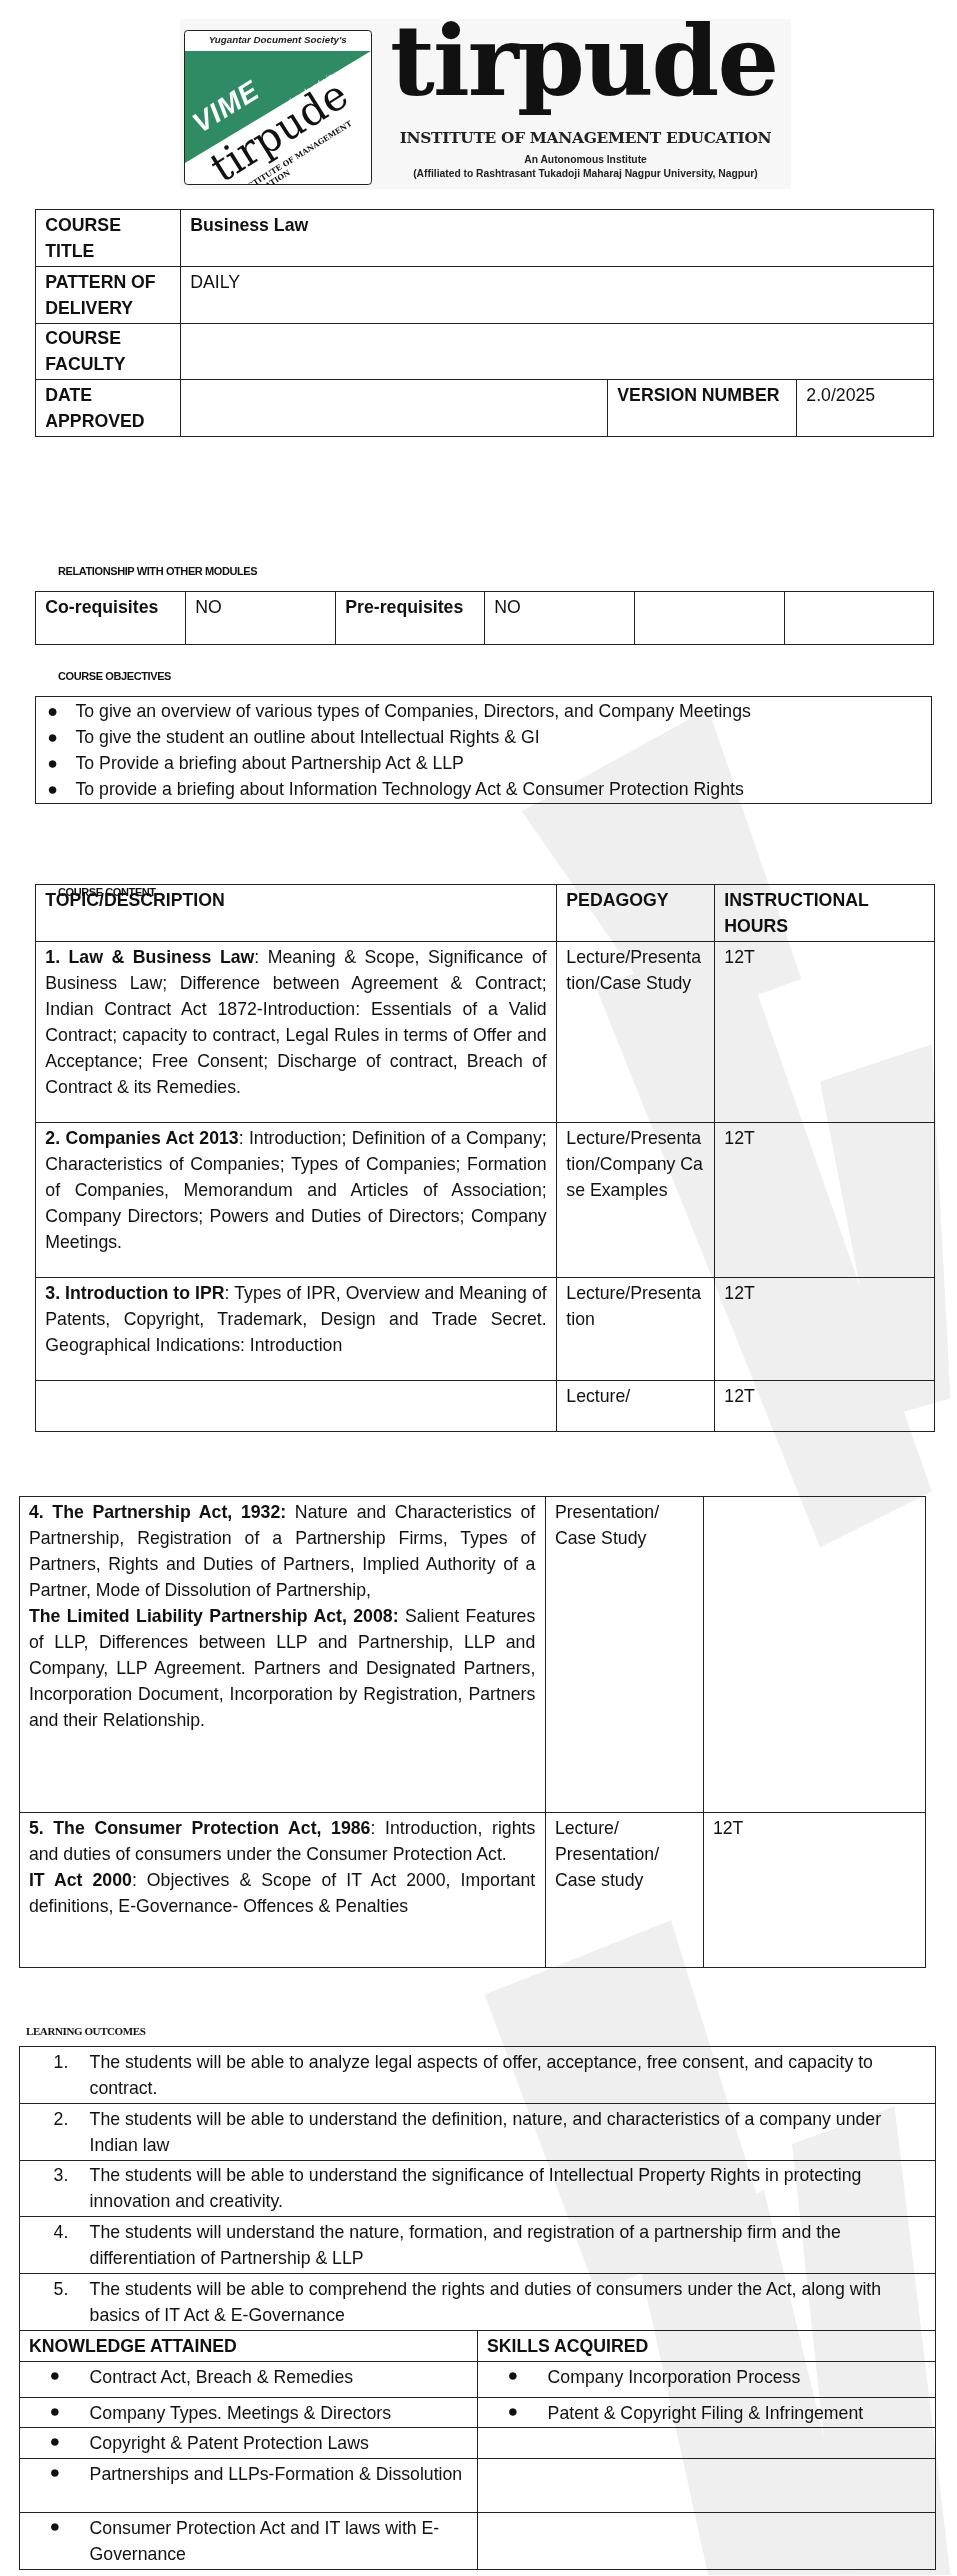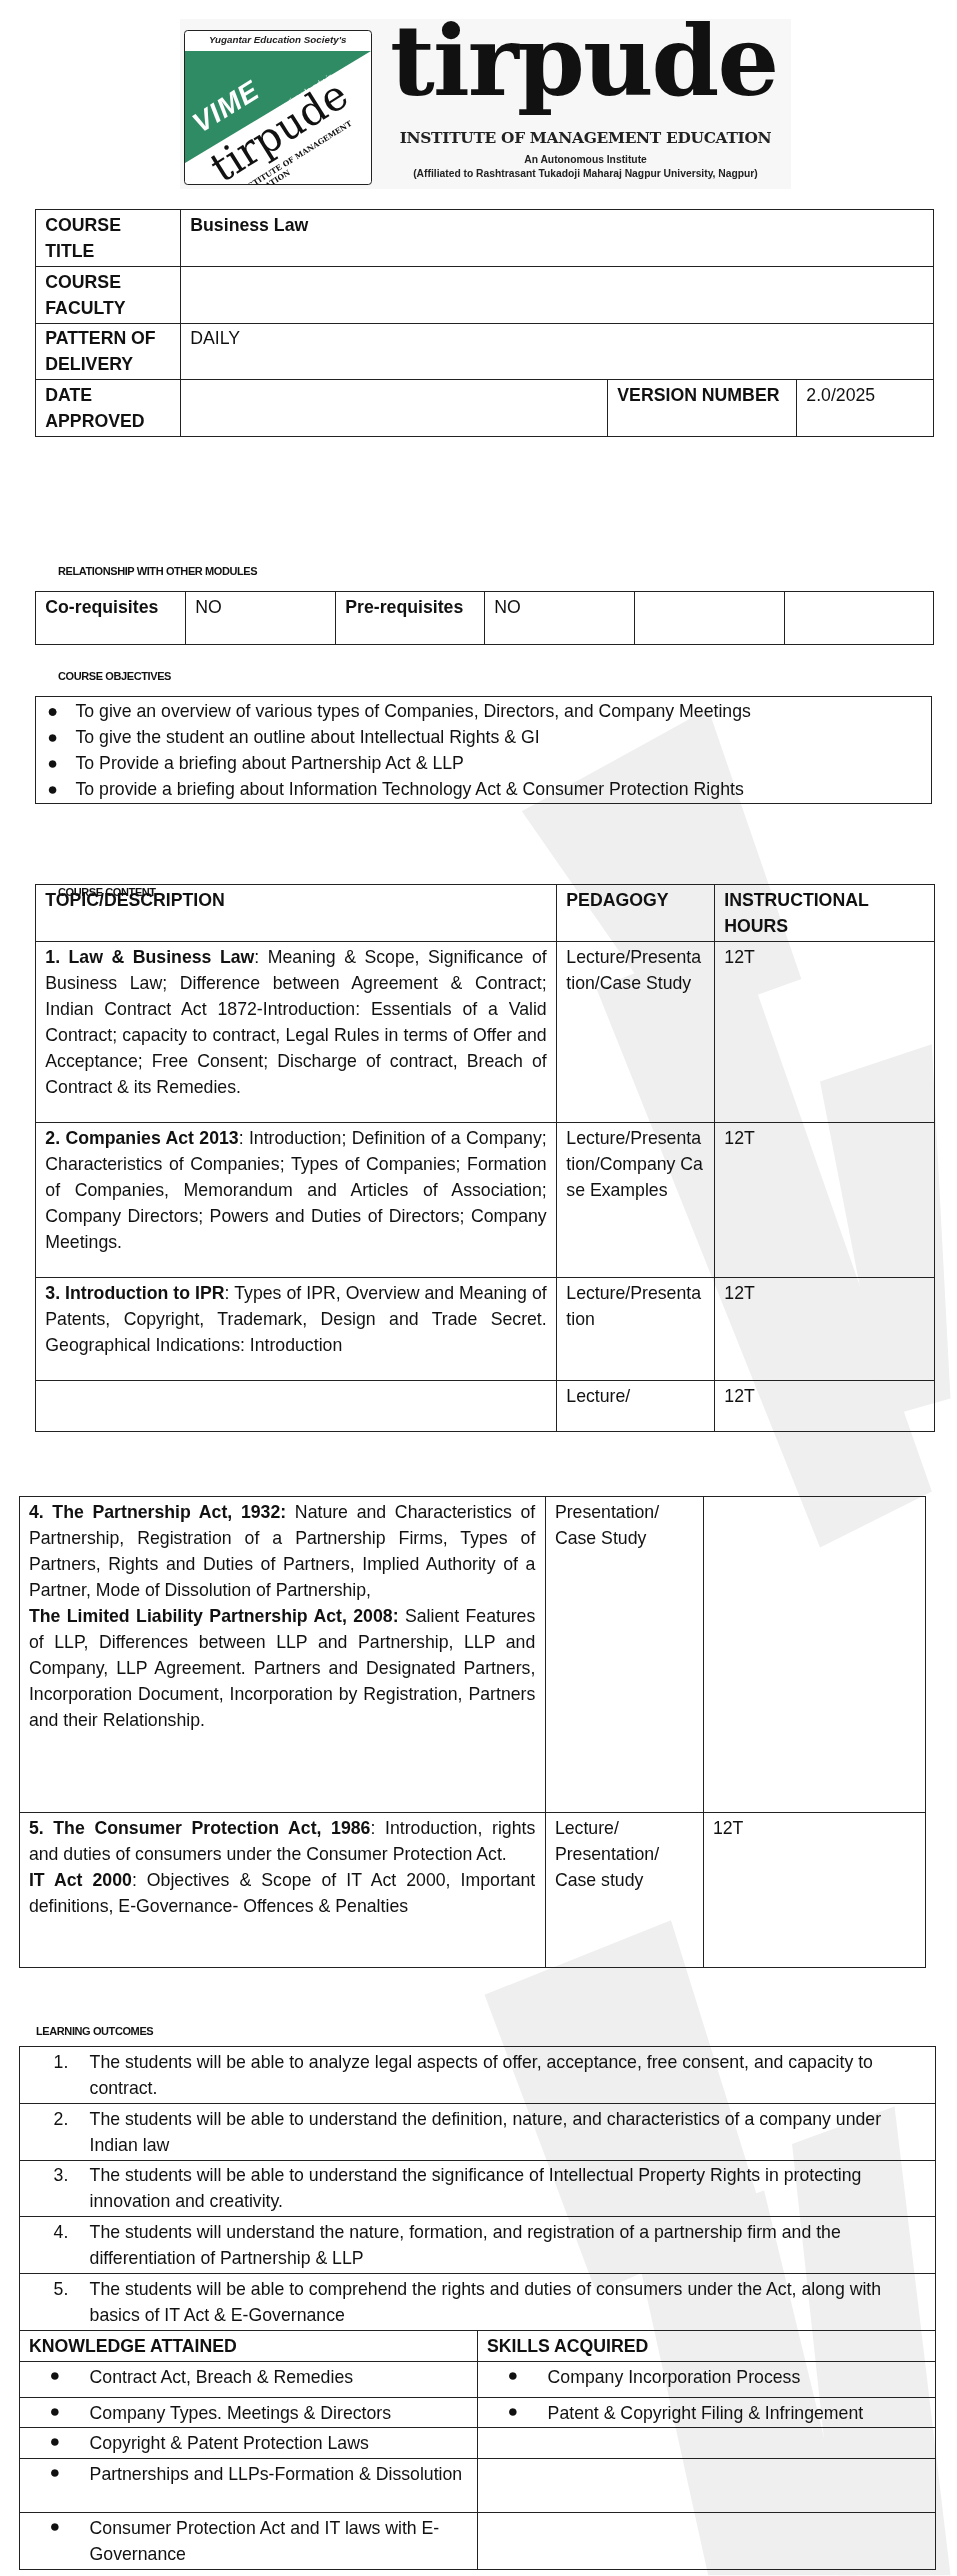--- a/index.html
+++ b/index.html
@@ -51,21 +51,21 @@
     <polygon points="680,2400 820,2350 920,2763 760,2763"></polygon>
     <polygon points="850,2300 960,2260 1020,2763 900,2763"></polygon>
   </g>
 </svg>
 
 <div class="layer">
 
   <div class="header">
     <div class="logo-box">
       <div class="logo-green"></div>
-      <div class="logo-society">Yugantar Education Society's</div>
+      <div class="logo-society">Yugantar Document Society's</div>
       <div class="logo-vime">VIME</div>
       <div class="logo-url">www.tirpude.edu.in</div>
       <div class="logo-tirpude">tirpude</div>
       <div class="logo-ime">INSTITUTE OF MANAGEMENT EDUCATION</div>
     </div>
     <div class="brand">tirpude</div>
     <div class="brand-sub1">INSTITUTE OF MANAGEMENT EDUCATION</div>
     <div class="brand-sub2">An Autonomous Institute</div>
     <div class="brand-sub3">(Affiliated to Rashtrasant Tukadoji Maharaj Nagpur University, Nagpur)</div>
   </div>
@@ -78,26 +78,26 @@
         <col style="width:129px">
         <col style="width:189px">
         <col style="width:137px">
     </colgroup>
     <tbody>
         <tr style="height:53px">
       <td class="b">COURSE TITLE</td>
       <td class="b" colspan="5">Business Law</td>
     </tr>
     <tr style="height:53px">
+      <td class="b">PATTERN OF DELIVERY</td>
+      <td colspan="5">DAILY</td>
+    </tr>
+    <tr style="height:53px">
       <td class="b">COURSE FACULTY</td>
       <td colspan="5"></td>
-    </tr>
-    <tr style="height:53px">
-      <td class="b">PATTERN OF DELIVERY</td>
-      <td colspan="5">DAILY</td>
     </tr>
     <tr style="height:52px">
       <td class="b">DATE APPROVED</td>
       <td colspan="3"></td>
       <td class="b">VERSION NUMBER</td>
       <td class="center">2.0/2025</td>
     </tr>
   </tbody>
     </table>
 
@@ -187,21 +187,21 @@
       <td class="just">
         <span class="b">5. The Consumer Protection Act, 1986</span><span>: Introduction, rights and duties of consumers under the Consumer Protection Act.</span><br>
         <span class="b">IT Act 2000</span><span>: Objectives &amp; Scope of IT Act 2000, Important definitions, E-Governance- Offences &amp; Penalties</span>
       </td>
       <td>Lecture/ Presentation/ Case study</td>
       <td class="center">12T</td>
     </tr>
   </tbody>
     </table>
 
-  <div class="section-title" style="left:36px; top:2025px;">LEARNING OUTCOMES</div>
+  <div class="section-title" style="left:26px; top:2025px;font-family:Liberation Serif, serif;">LEARNING OUTCOMES</div>
   <table style="left:18.6px; top:2046px; width:916px;">
     <colgroup>
         <col style="width:458px">
         <col style="width:458px">
       </colgroup>
     <tbody>
         <tr style="height:53px">
       <td colspan="2" class="lo-item"><span class="num">1.</span><span>The students will be able to analyze legal aspects of offer, acceptance, free consent, and capacity to contract.</span></td>
     </tr>
     <tr style="height:53px">

